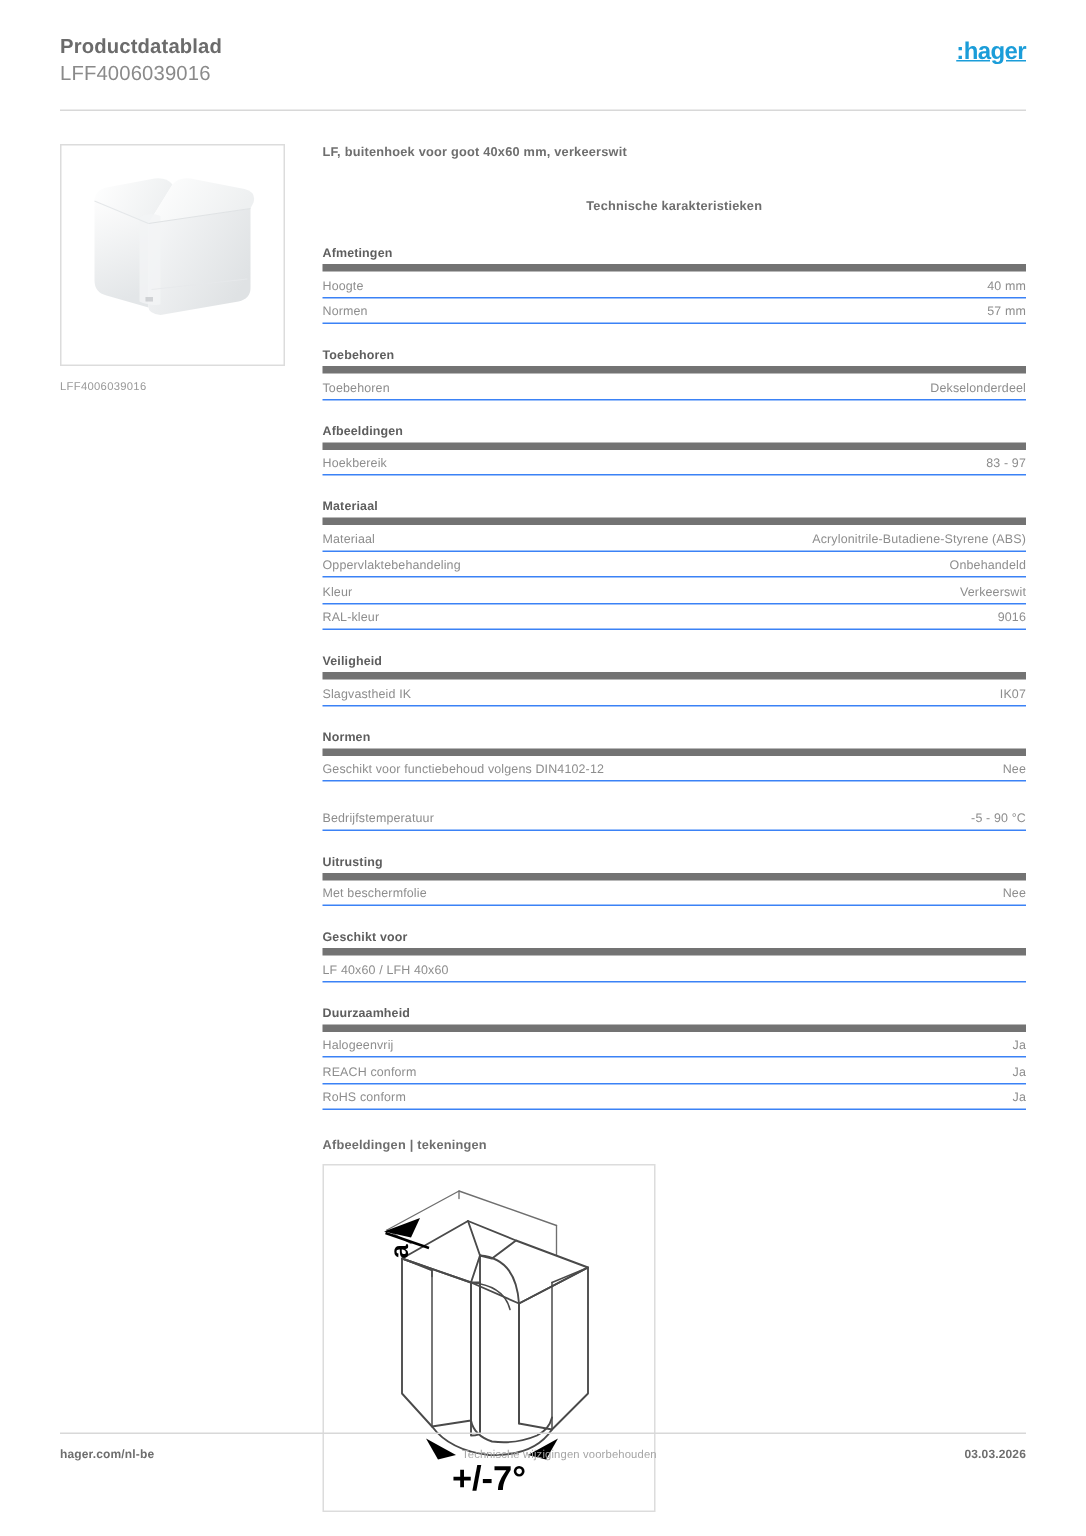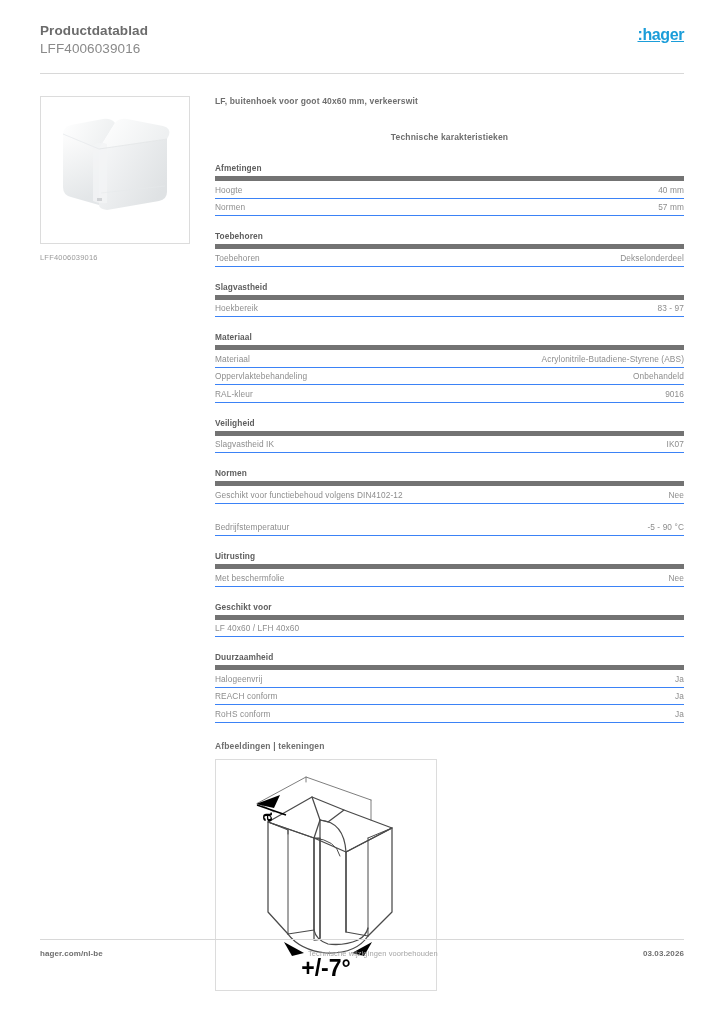--- a/index.html
+++ b/index.html
@@ -130,21 +130,21 @@
     width: 222px; height: 232px;
     border: 1px solid #dcdcdc;
     background: #fff;
   }
   .draw-frame svg { display: block; }
 
   
   .footer {
     position: absolute;
     left: 40px; right: 40px;
-    bottom: 34px;
+    bottom: 18px;
   }
   .footer-rule { border-top: 1px solid #d8d8d8; }
   .footer-inner {
     display: flex;
     align-items: baseline;
     justify-content: space-between;
     padding-top: 9px;
   }
   .f-left {
     font-size: 8px; font-weight: bold; color: #6e6e6e; letter-spacing: 0.1px;
@@ -227,35 +227,39 @@
             </div>
           </div>
           <div class="section">
             <div class="section-title">Toebehoren</div>
             <div class="row">
               <span class="k">Toebehoren</span>
               <span class="v">Dekselonderdeel</span>
             </div>
           </div>
           <div class="section">
-            <div class="section-title">Slagvastheid</div>
+            <div class="section-title">Afbeeldingen</div>
             <div class="row">
               <span class="k">Hoekbereik</span>
               <span class="v">83 - 97</span>
             </div>
           </div>
           <div class="section">
             <div class="section-title">Materiaal</div>
             <div class="row">
               <span class="k">Materiaal</span>
               <span class="v">Acrylonitrile-Butadiene-Styrene (ABS)</span>
             </div>
             <div class="row">
               <span class="k">Oppervlaktebehandeling</span>
               <span class="v">Onbehandeld</span>
+            </div>
+            <div class="row">
+              <span class="k">Kleur</span>
+              <span class="v">Verkeerswit</span>
             </div>
             <div class="row">
               <span class="k">RAL-kleur</span>
               <span class="v">9016</span>
             </div>
           </div>
           <div class="section">
             <div class="section-title">Veiligheid</div>
             <div class="row">
               <span class="k">Slagvastheid IK</span>

